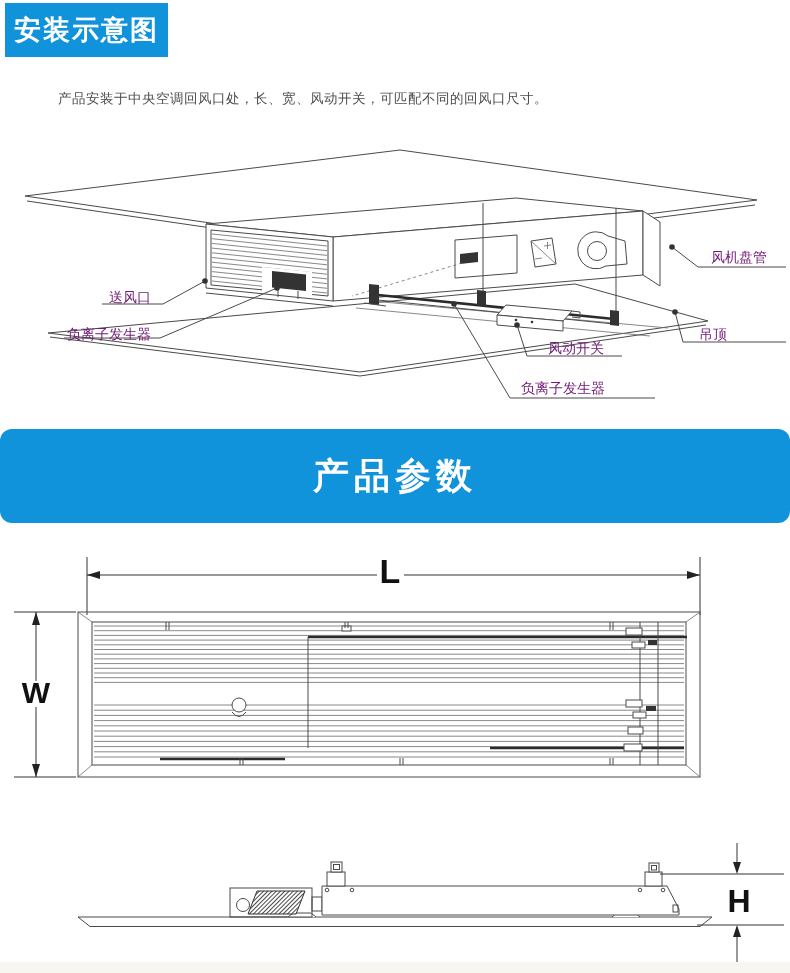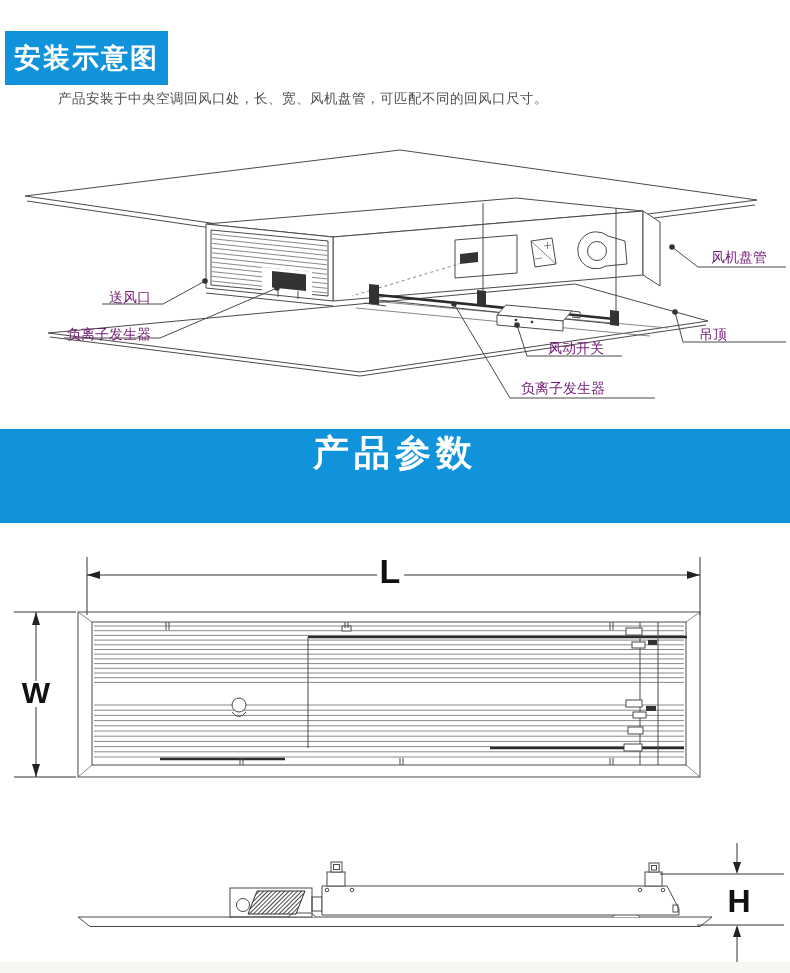--- a/index.html
+++ b/index.html
@@ -1,28 +1,28 @@
 <!DOCTYPE html>
 <html style="--blue: #1093da; --line: #4a4a4a; --txt: #4c4c4c;"><head>
 <meta charset="utf-8">
 <style>
   :root{ --blue:#1093da; --line:#4a4a4a; --txt:#4c4c4c; }
   html,body{margin:0;padding:0;background:#fff;}
   .page{position:relative;width:790px;height:973px;background:#ffffff;overflow:hidden;
         font-family:"Liberation Sans",sans-serif;}
   .badge{position:absolute;left:5px;top:3px;width:163px;height:54px;background:var(--blue);
          color:#fff;display:flex;align-items:center;justify-content:center;
-         font-size:27px;font-weight:bold;letter-spacing:2px;margin-top:28px;}
+         font-size:27px;font-weight:bold;letter-spacing:2px;}
   .desc{position:absolute;left:58px;top:90px;width:680px;font-size:13.5px;color:var(--txt);
         letter-spacing:0.5px;}
   .diagram-svg{position:absolute;left:0;}
   .callout{position:absolute;font-size:14px;color:#701a75;white-space:nowrap;}
   .banner{position:absolute;left:0;top:429px;width:790px;height:94px;background:var(--blue);
-          color:#fff;display:flex;align-items:flex-start;justify-content:center;
-          font-size:36px;font-weight:bold;letter-spacing:5px;}
+          color:#fff;display:flex;align-items:center;justify-content:center;
+          font-size:36px;font-weight:bold;letter-spacing:5px;border-radius:12px;}
   .footer-strip{position:absolute;left:0;top:962px;width:790px;height:11px;background:#f7f6f1;}
   svg{display:block;}
   svg *{vector-effect:none;}
   svg .ln{stroke:var(--line);stroke-width:1;fill:none;}
   svg .thin{stroke:#6a6a6a;stroke-width:0.8;fill:none;}
   svg .wfill{fill:#ffffff;stroke:var(--line);stroke-width:1;}
   svg .thick{stroke:#2b2b2b;stroke-width:2.6;fill:none;}
   svg .dk{fill:#333;stroke:none;}
   svg .dim{stroke:#333;stroke-width:1;fill:none;}
   svg .arr{fill:#222;stroke:none;}
@@ -30,21 +30,21 @@
 </style>
 </head>
 <body>
 
 <div class="page">
 
   <div class="badge">
     <span>安装示意图</span>
   </div>
 
-  <div class="desc">产品安装于中央空调回风口处，长、宽、风机盘管，可匹配不同的回风口尺寸。</div>
+  <div class="desc">产品安装于中央空调回风口处，长、宽、风动开关，可匹配不同的回风口尺寸。</div>
 
   <svg class="diagram-svg" style="top:130px" width="790" height="290" viewBox="0 130 790 290">
 
     <g>
       <path class="ln" d="M25,196 L400,150 L757,200 L382,248 Z" fill="#fff"></path>
       <path class="ln" d="M27,201 L382,253 L755,205"></path>
     </g>
 
     <g>
       <path class="wfill" d="M206,224 L516,198 L643,211 L333,237 Z"></path>

